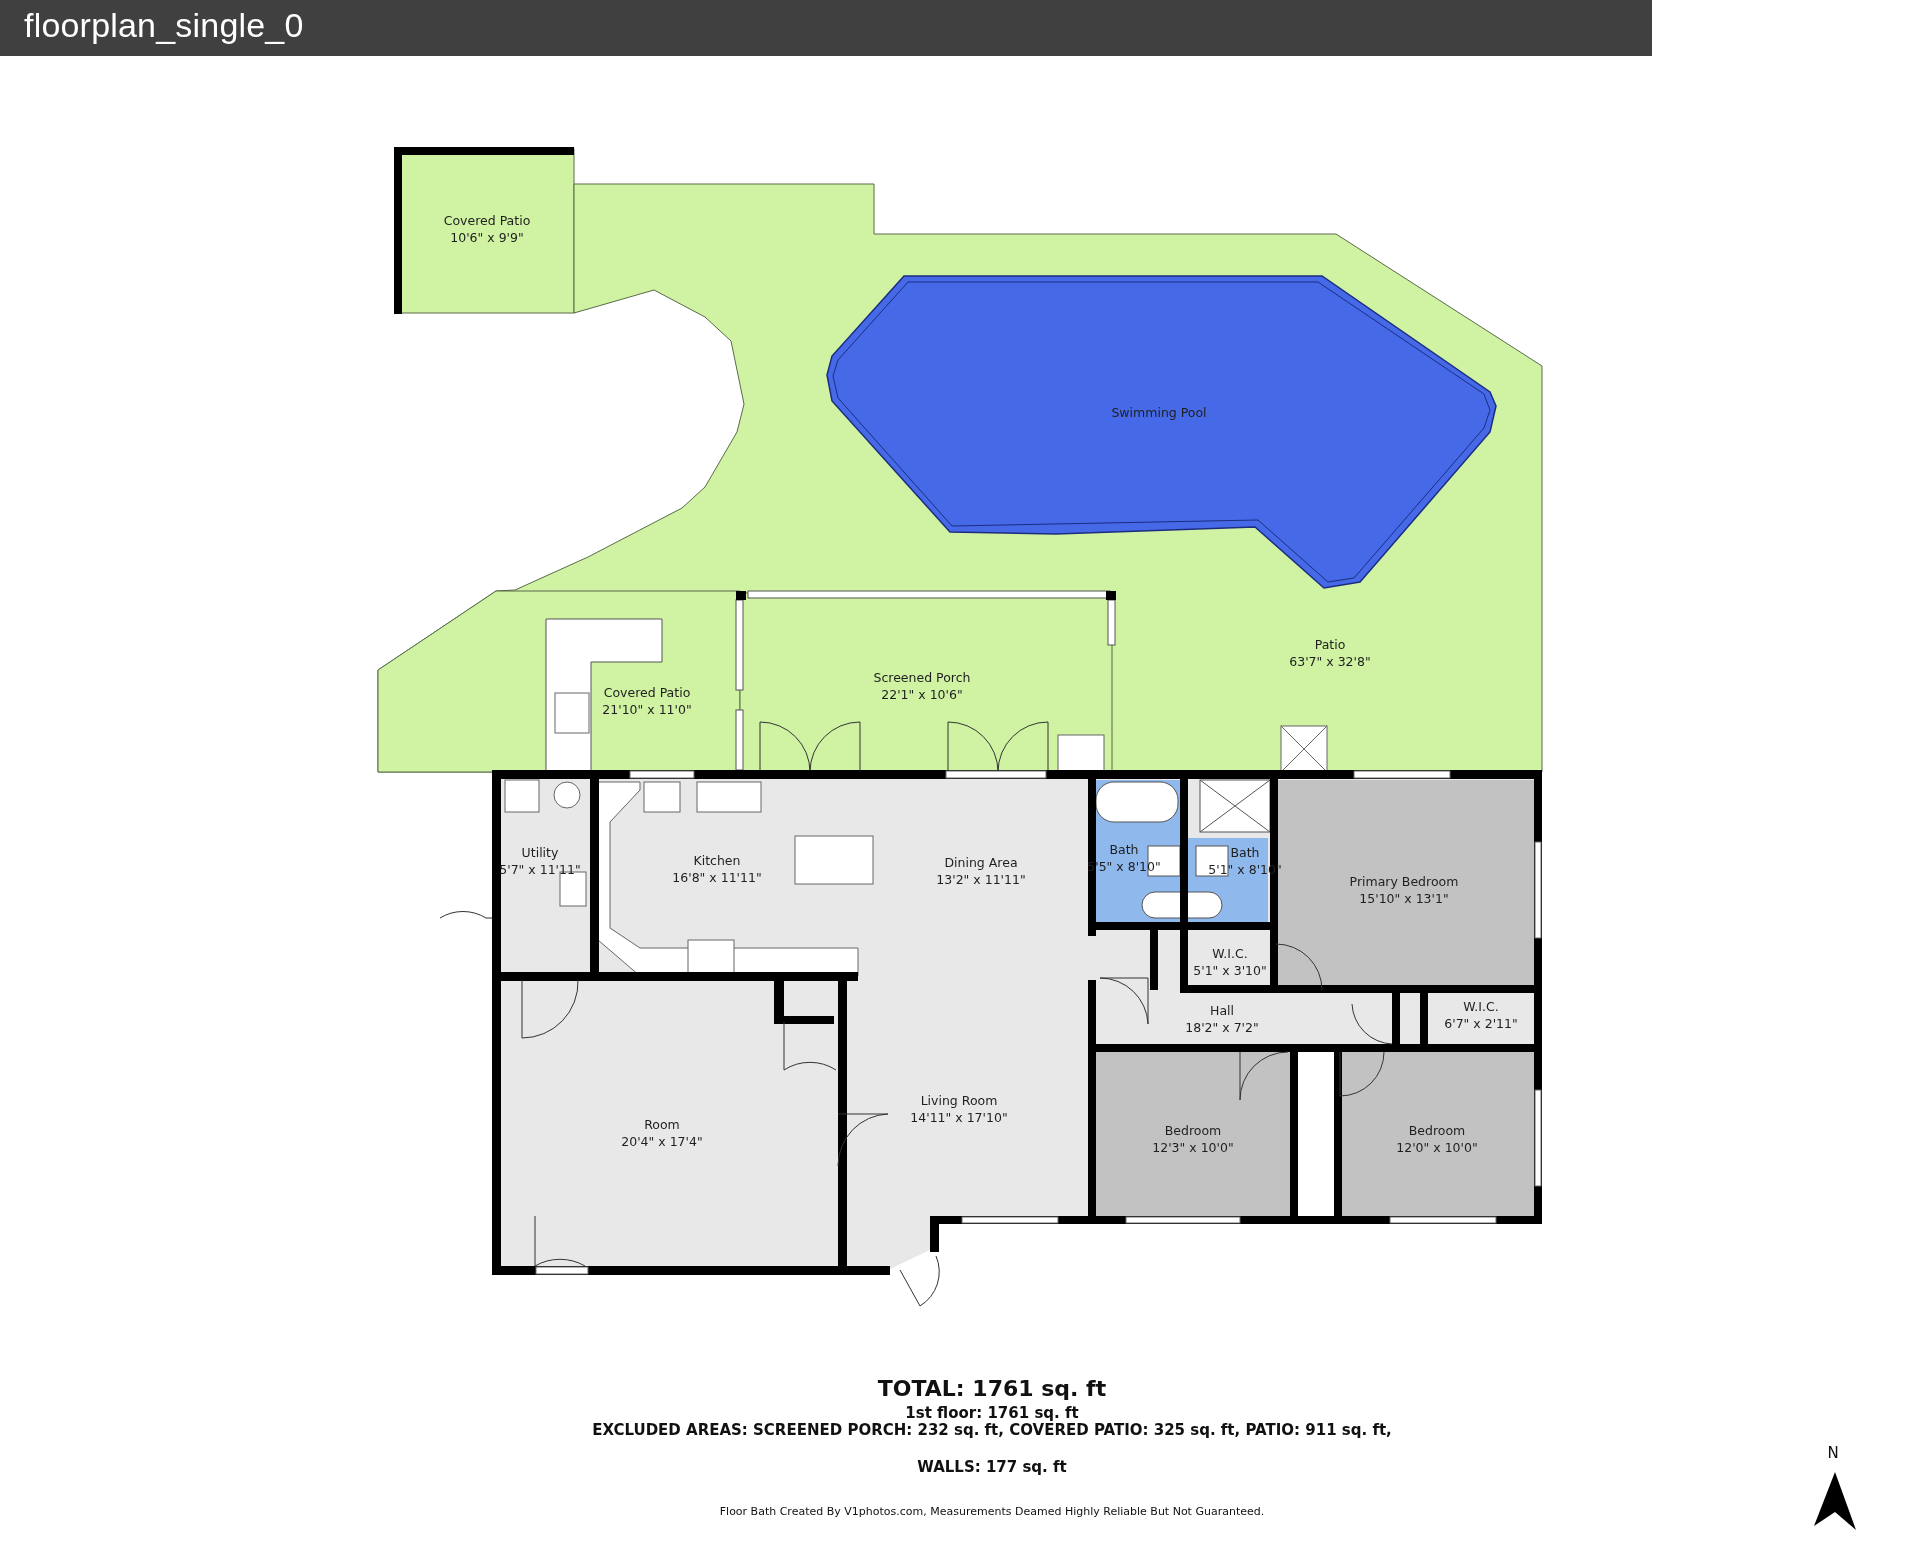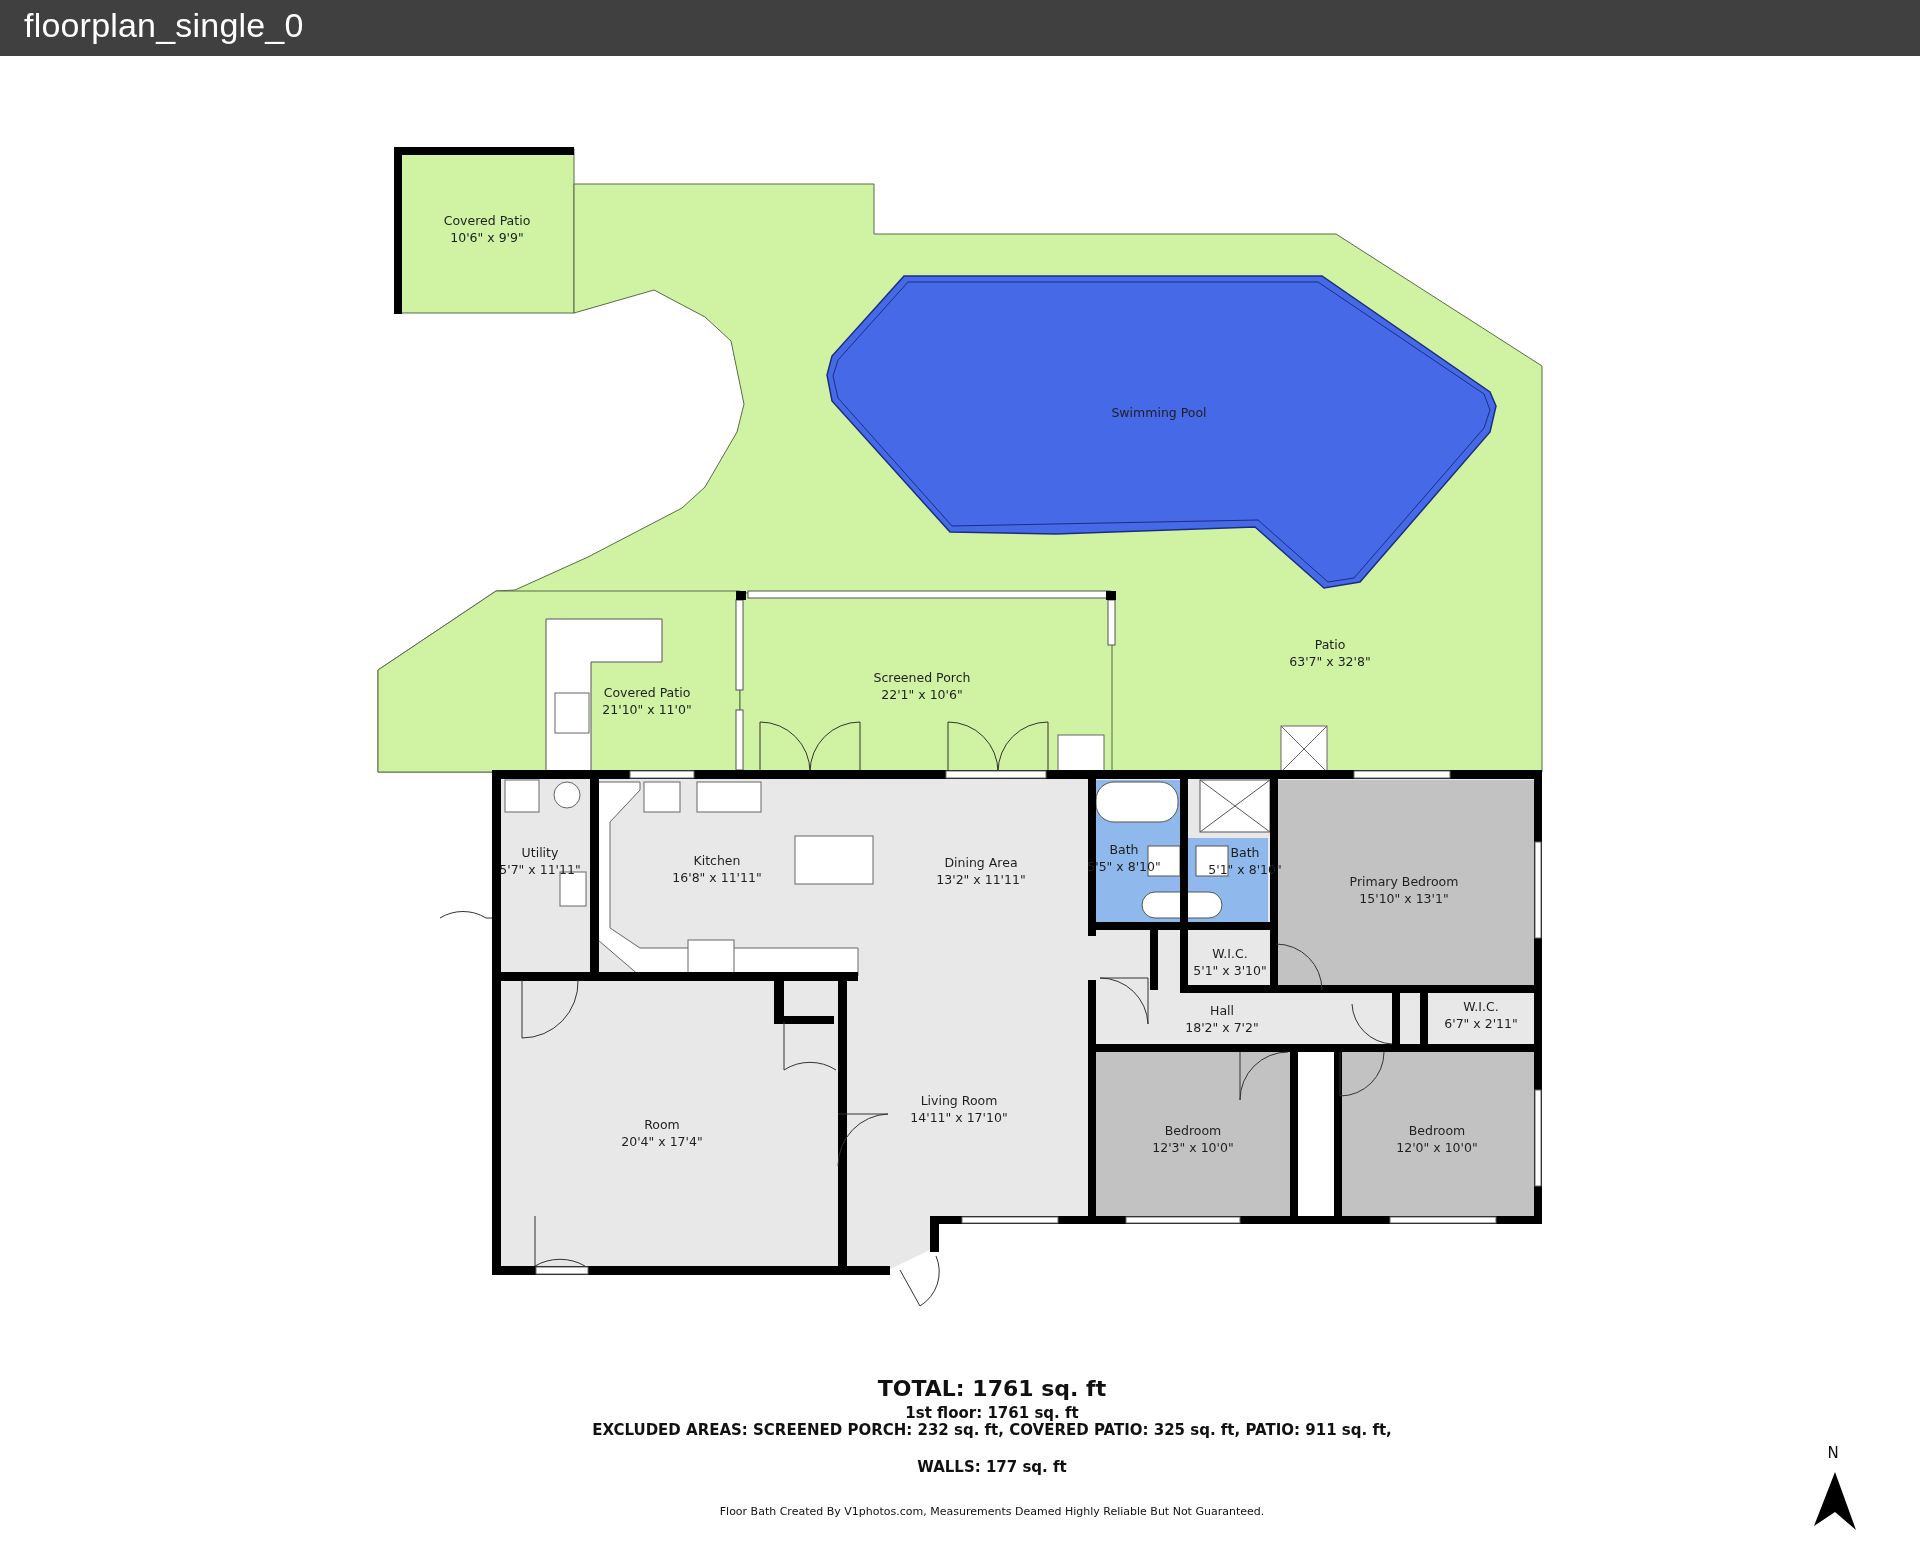--- a/index.html
+++ b/index.html
@@ -1,17 +1,17 @@
 <!DOCTYPE html>
 <html><head>
 <meta charset="utf-8">
 <style>
   html, body { margin:0; padding:0; background:#ffffff; }
   body { width:1920px; height:1553px; position:relative; overflow:hidden; font-family:"DejaVu Sans", sans-serif; }
-  .titlebar { position:absolute; left:0; top:0; width:1920px; height:56px; background:#404040; }
+  .titlebar { position:absolute; left:0; top:0; width:1652px; height:56px; background:#404040; }
   .titlebar .title { position:absolute; left:24px; top:6px; color:#ffffff; font-family:"Liberation Sans", sans-serif; font-size:34px; font-weight:300; letter-spacing:0.2px; }
   svg.plan { position:absolute; left:0; top:0; }
   .lbl { font-family:"DejaVu Sans", sans-serif; font-size:12.5px; fill:#1f1f1f; text-anchor:middle; }
   .summary { position:absolute; left:0; width:1920px; text-align:center; font-family:"DejaVu Sans", sans-serif; color:#111;padding-left:32px; }
   .total { top:1376px; font-size:22px; font-weight:bold; }
   .line { font-size:15px;font-weight:bold; }
   .floor1 { top:1404px; }
   .excl { top:1421px; }
   .walls { top:1458px; }
   .credit { top:1505px; font-size:11px; }

